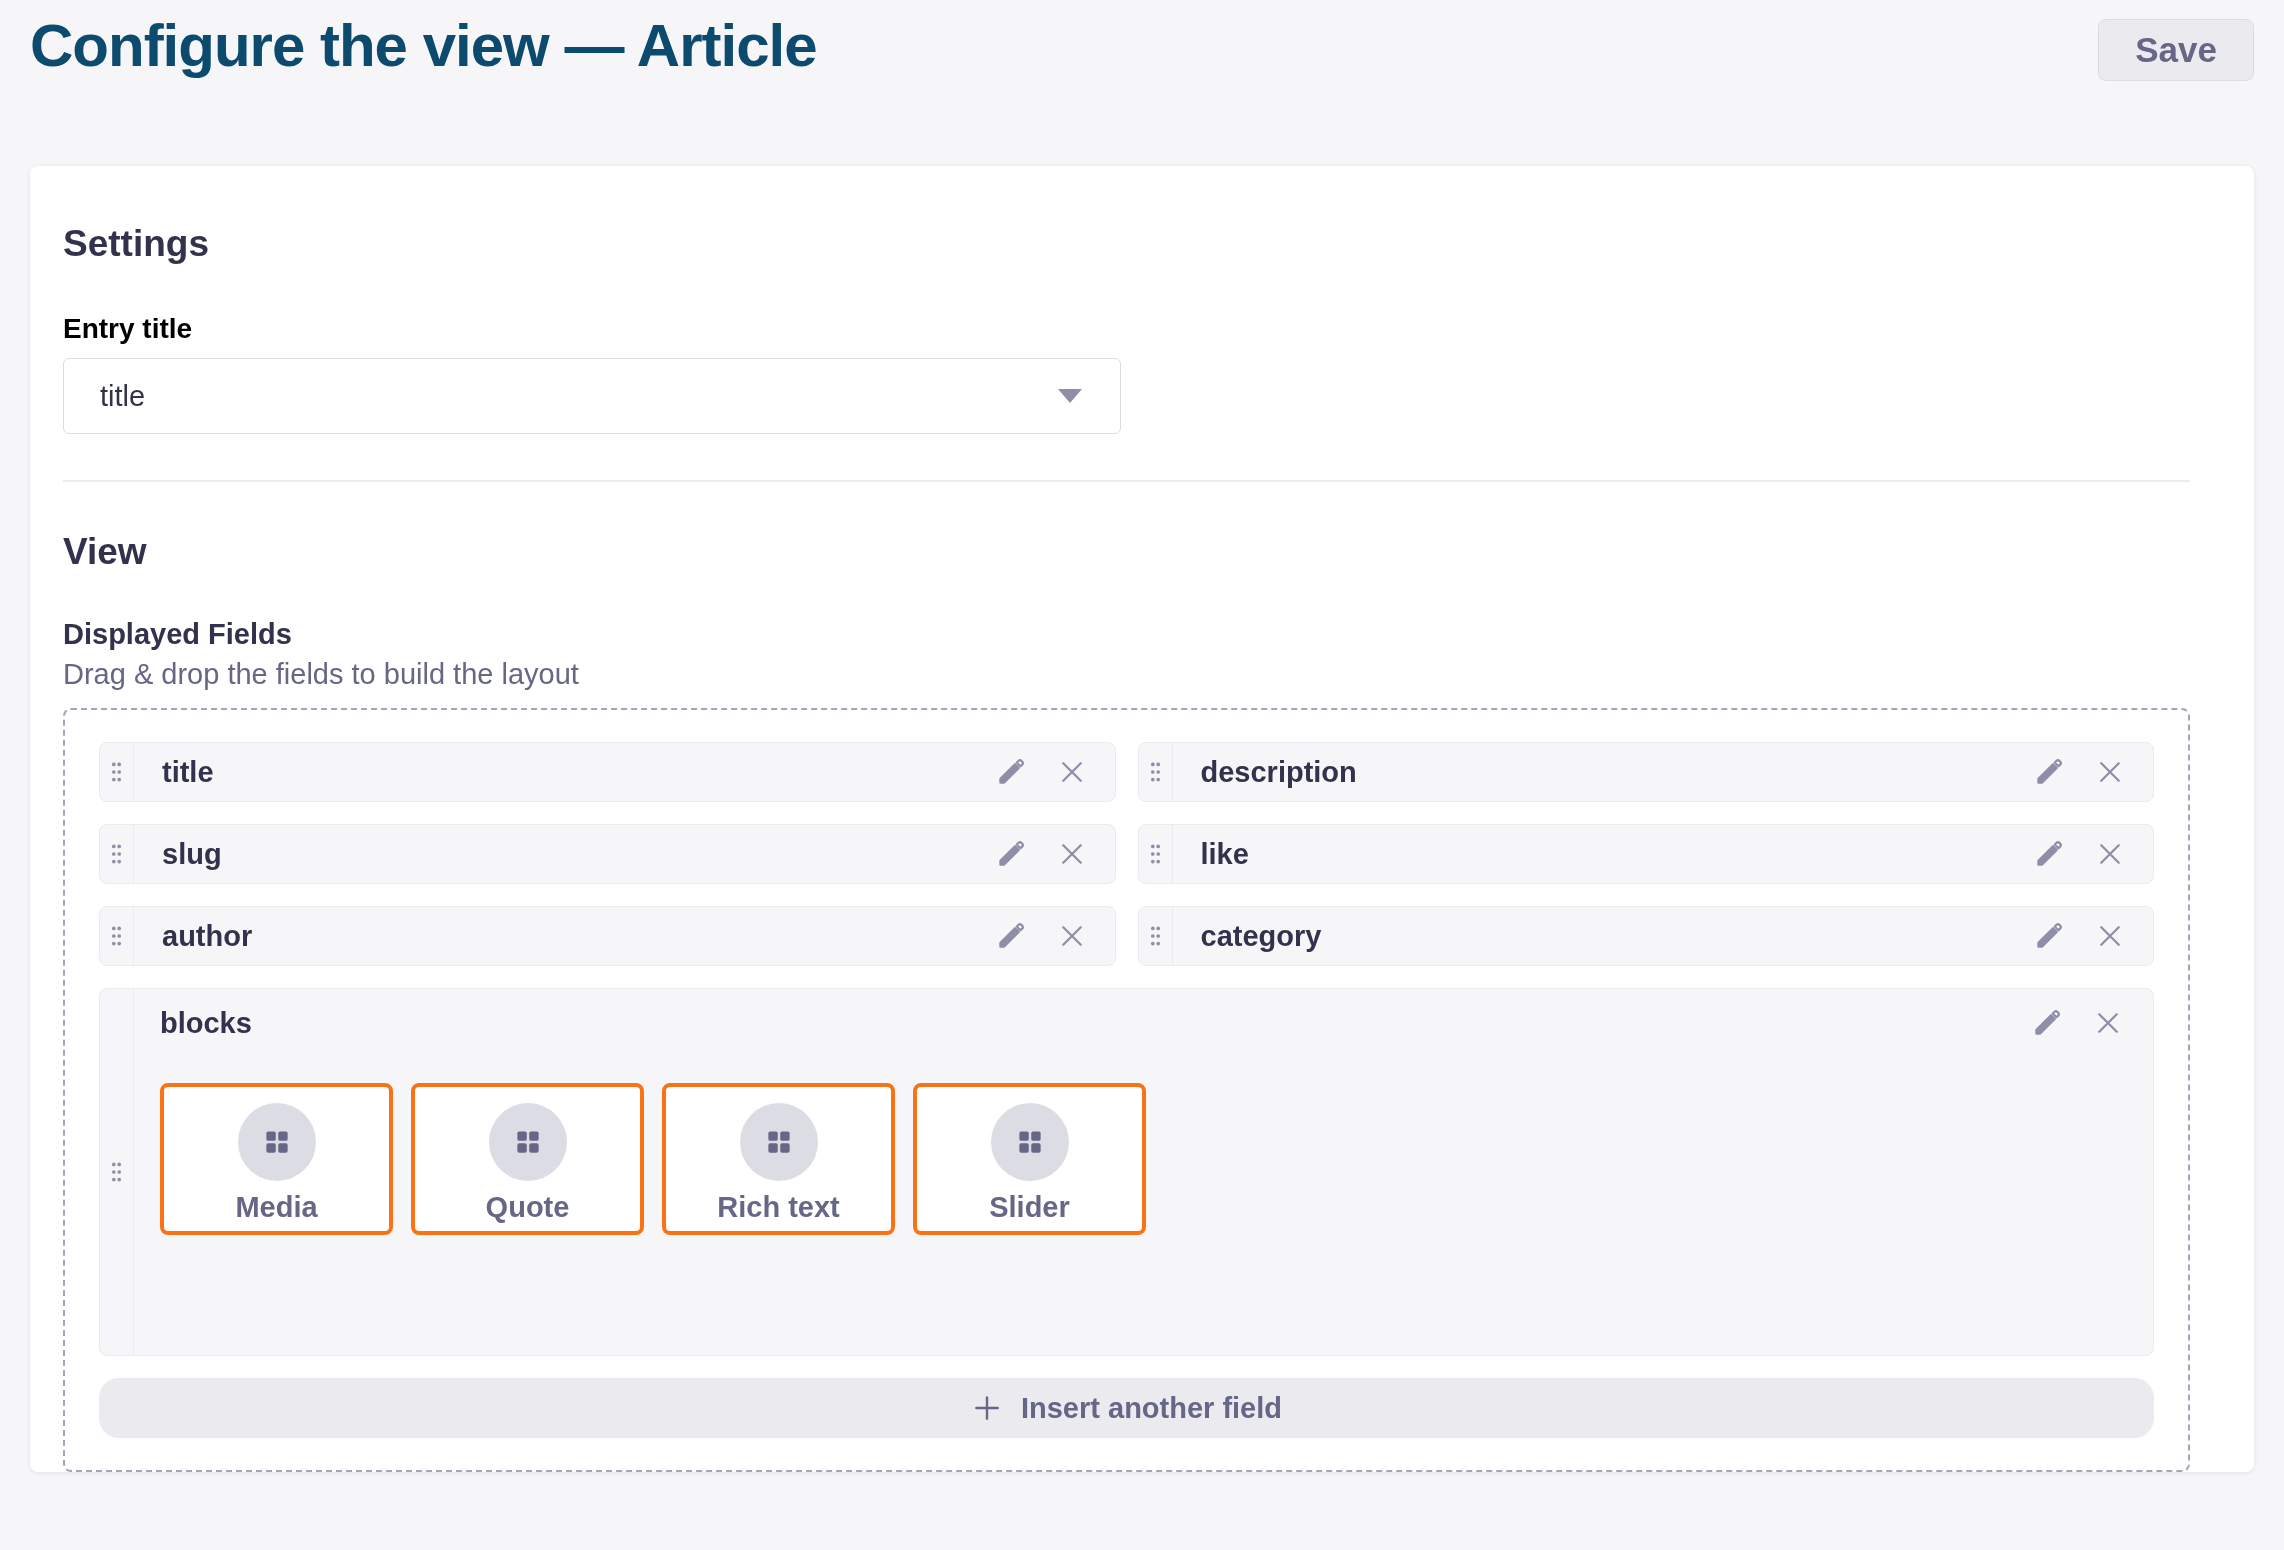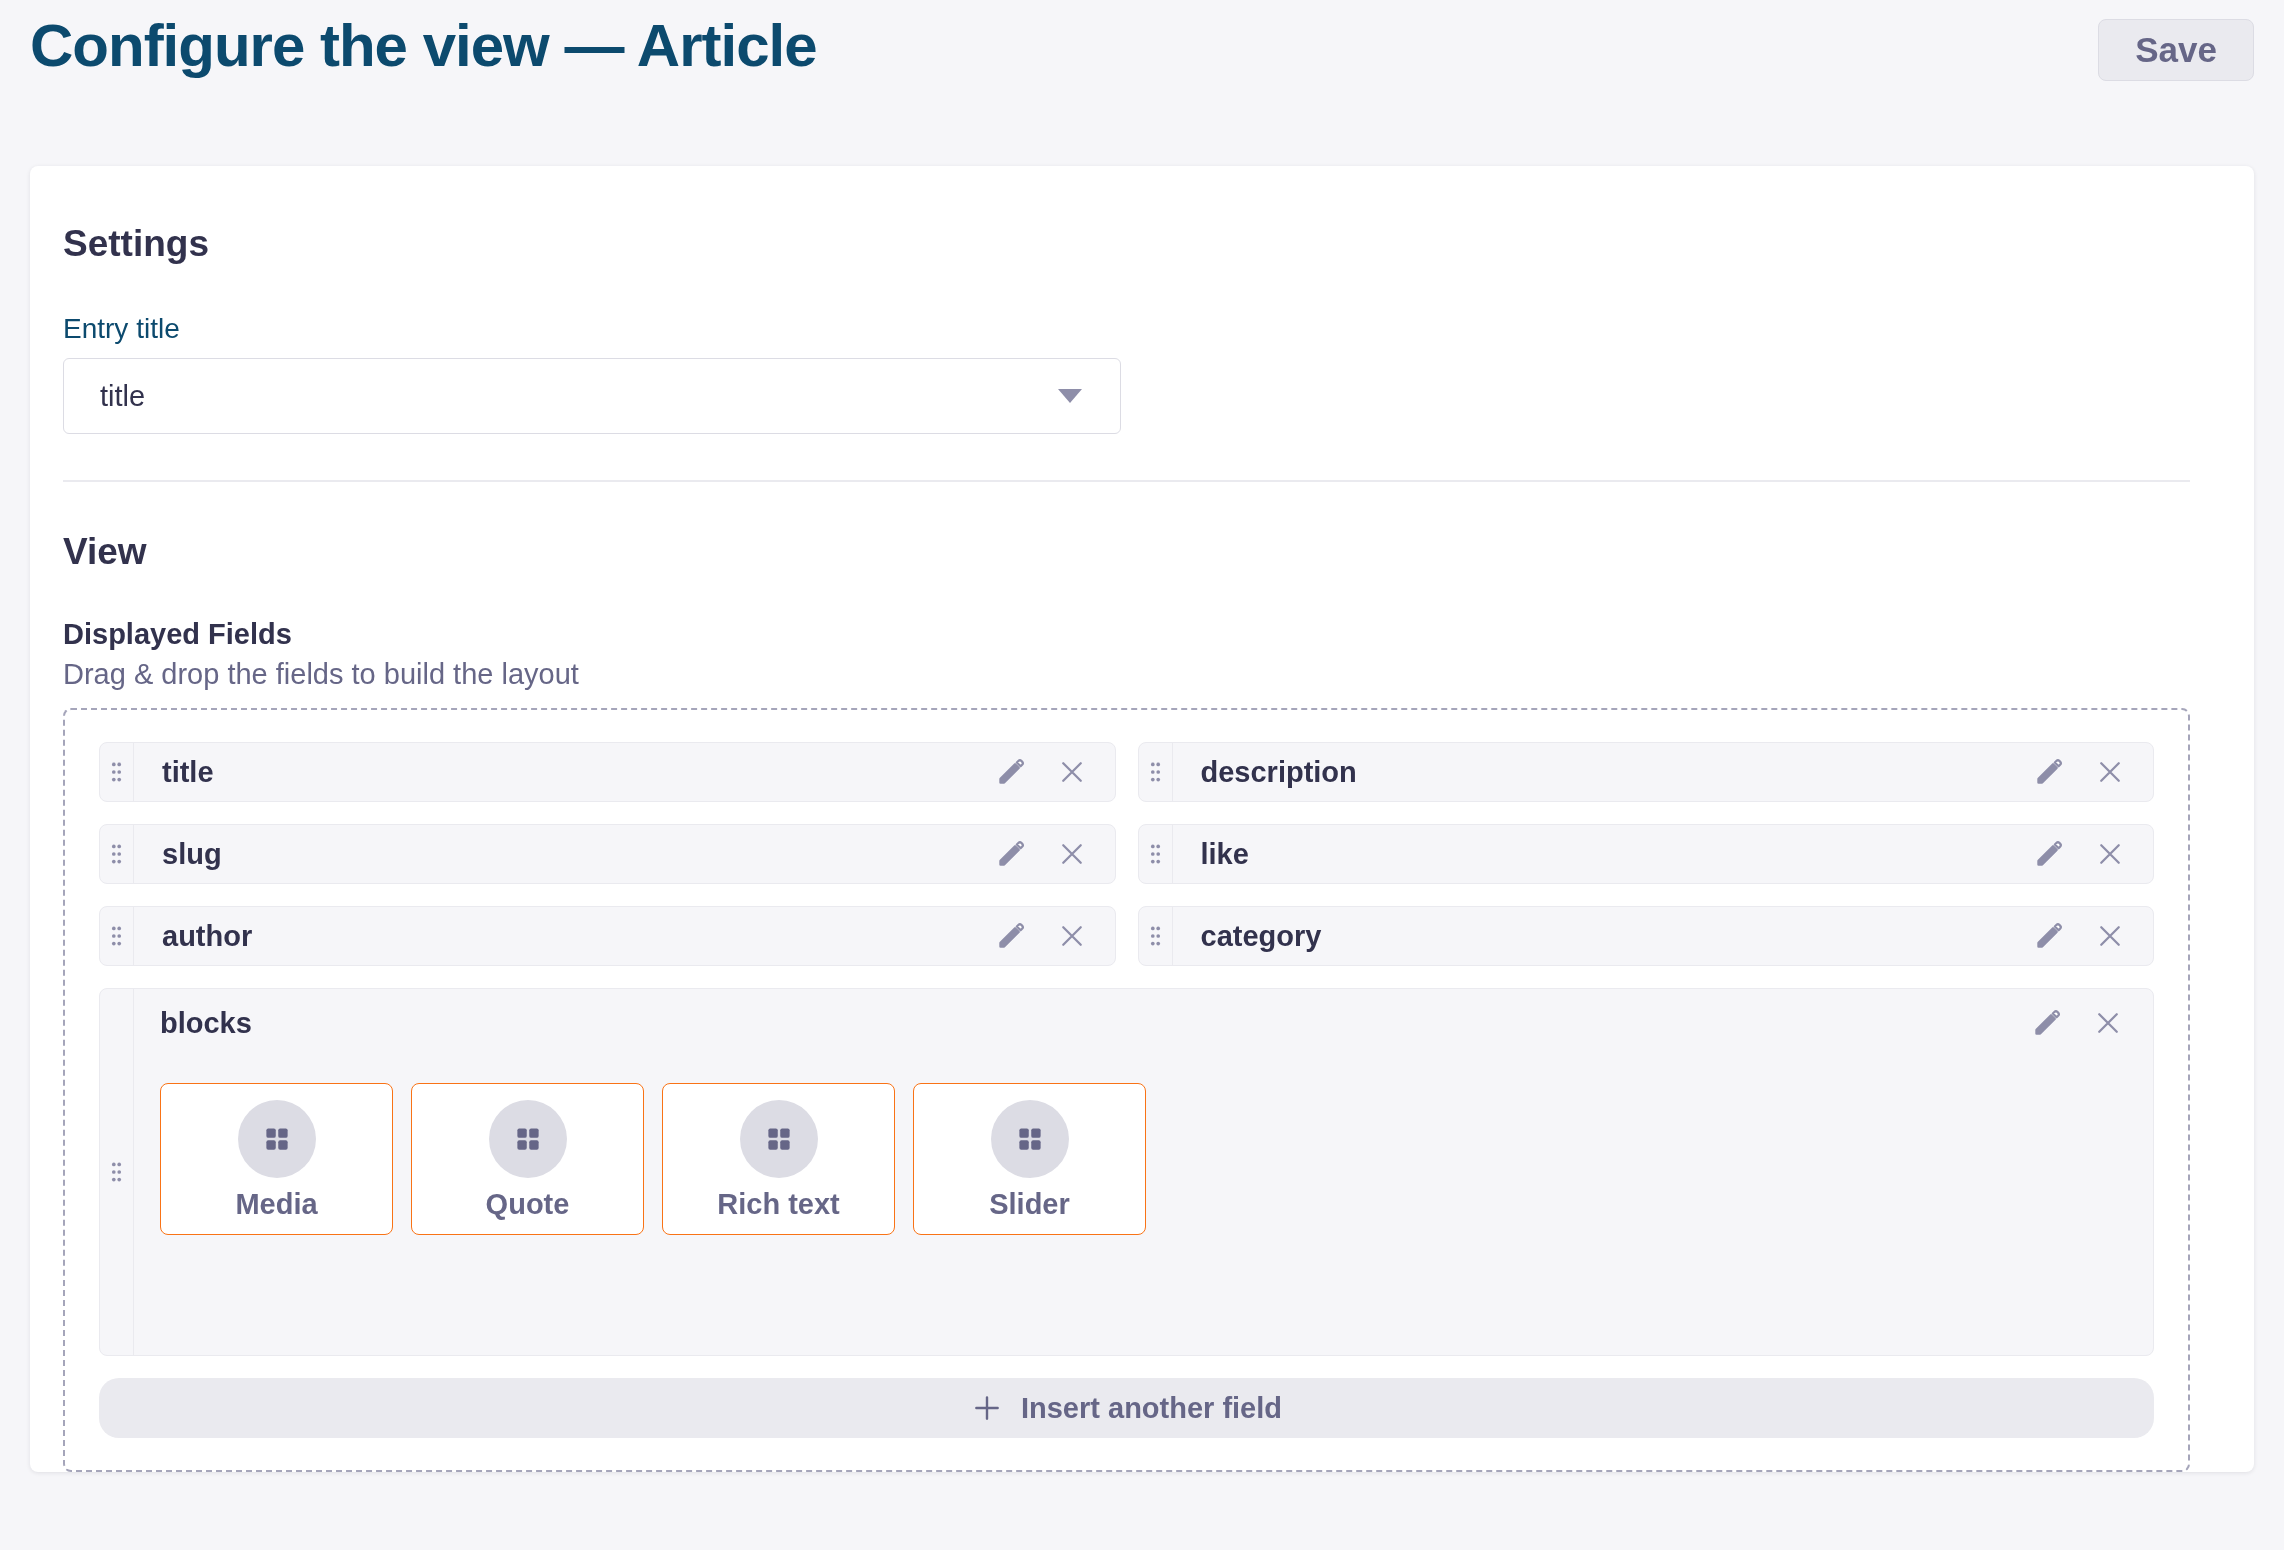--- a/index.html
+++ b/index.html
@@ -28,21 +28,21 @@
   
   .card {
     margin:84px 30px 0 30px;
     height:1306px;
     background:#ffffff;
     border-radius:8px;
     box-shadow:0 1px 4px rgba(33,33,52,0.1);
     padding:56px 64px 40px 33px;
   }
   .section-heading { font-size:37px; line-height:44px; font-weight:600; color:#32324d; }
-  .field-label { margin-top:46px; font-size:28px; line-height:34px; font-weight:400; color:#0c4a6e; }
+  .field-label { margin-top:46px; font-size:28px; line-height:34px; font-weight:700; color:#000000; }
   .select {
     margin-top:12px; width:1058px; height:76px;
     border:1px solid #dcdce4; border-radius:6px; background:#fff;
     display:flex; align-items:center; justify-content:space-between;
     padding:0 38px 0 36px; cursor:pointer;
   }
   .select-value { font-size:29px; color:#32324d; }
   .caret {
     width:0; height:0; display:block;
     border-left:12px solid transparent; border-right:12px solid transparent;
@@ -85,21 +85,21 @@
   .blocks-row {
     margin-top:22px; height:368px;
     background:#f6f6f9; border:1px solid #eaeaef; border-radius:8px;
     display:flex; align-items:stretch; overflow:hidden;
   }
   .blocks-body { flex:1; padding:16px 30px 0 26px; }
   .blocks-head { display:flex; align-items:center; justify-content:space-between; }
   .comp-row { margin-top:42px; display:flex; gap:18px; }
   .comp-card {
     width:233px; height:152px;
-    background:#ffffff; border:1px solid #f97316; border-radius:8px;
+    background:#ffffff; border:4px solid #f97316; border-radius:8px;
     display:flex; flex-direction:column; align-items:center;
     cursor:pointer;
   }
   .comp-circle {
     margin-top:16px; width:78px; height:78px; border-radius:50%;
     background:#dcdce4; display:flex; align-items:center; justify-content:center;
   }
   .comp-label { margin-top:10px; font-size:29px; font-weight:600; color:#666687; }
   
   .insert-btn {

